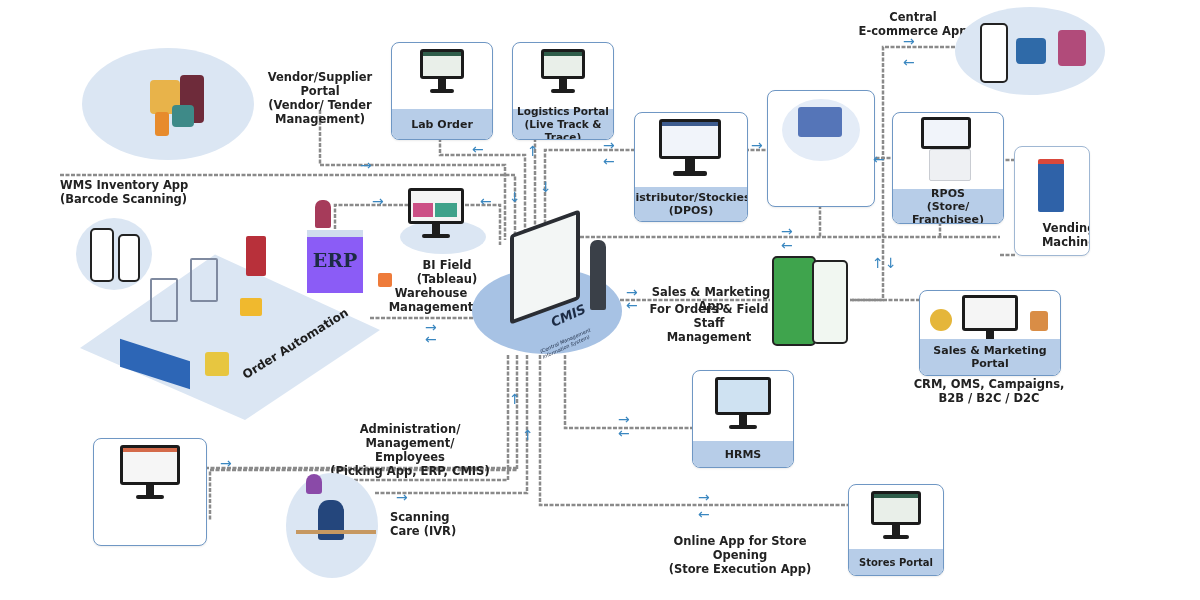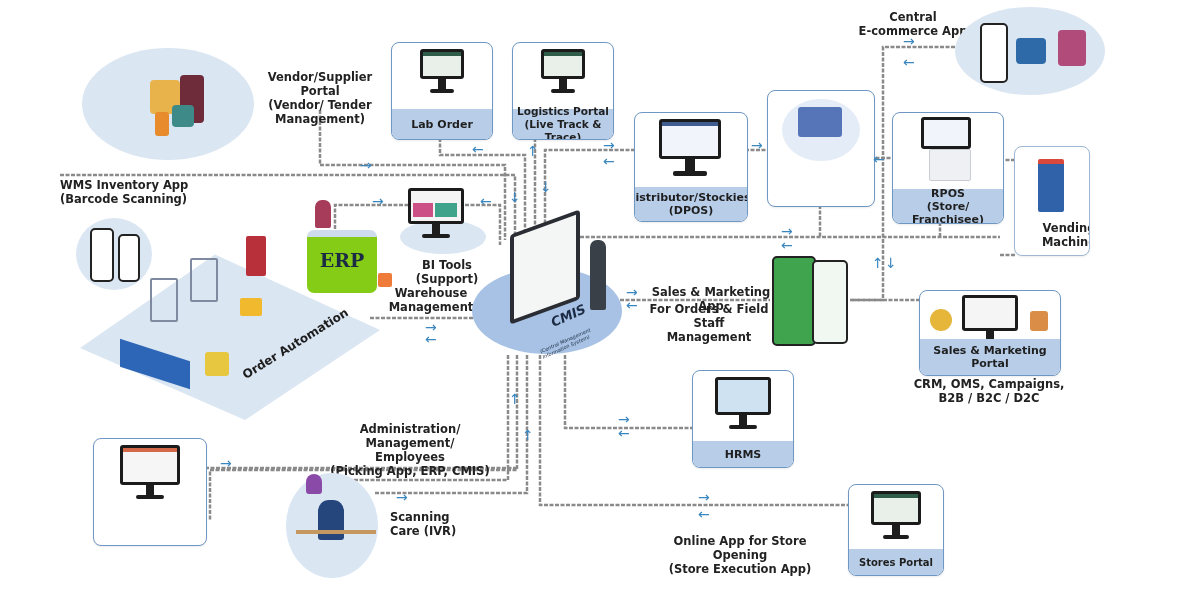--- a/index.html
+++ b/index.html
@@ -158,38 +158,38 @@
 
 <div class="abs" style="left:80px;top:240px;width:300px;height:180px;background:#dbe6f3;clip-path:polygon(0 60%,45% 8%,100% 50%,55% 100%);"></div>
 <div class="abs" style="left:120px;top:350px;width:70px;height:28px;background:#2d66b6;transform:skewY(18deg);"></div>
 <div class="abs" style="left:205px;top:352px;width:24px;height:24px;background:#e7c640;border-radius:3px;"></div>
 <div class="abs" style="left:240px;top:298px;width:22px;height:18px;background:#f0b92e;border-radius:2px;"></div>
 <div class="abs" style="left:246px;top:236px;width:20px;height:40px;background:#b8303a;border-radius:2px;"></div>
 <div class="abs" style="left:190px;top:258px;width:24px;height:40px;border:2px solid #7f8aa0;border-radius:2px;"></div>
 <div class="abs" style="left:150px;top:278px;width:24px;height:40px;border:2px solid #7f8aa0;border-radius:2px;"></div>
 <div class="abs" style="left:240px;top:370px;font-size:12px;font-weight:bold;transform:rotate(-32deg);transform-origin:left top;">Order Automation</div>
 
-<div class="abs" style="left:307px;top:230px;width:70px;height:56px;background:#84cc16;border-radius:7px;border-top:7px solid #cfdcee;">
+<div class="abs" style="left:307px;top:230px;width:56px;height:56px;background:#8b5cf6;border-radius:0;border-top:7px solid #cfdcee;">
   <div style="font-family:'DejaVu Serif','Liberation Serif',serif;font-weight:bold;font-size:19px;text-align:center;margin-top:12px;color:#1c2b44;">ERP</div>
 </div>
 <div class="abs" style="left:315px;top:200px;width:16px;height:28px;background:#a63b5a;border-radius:7px 7px 2px 2px;"></div>
 <div class="abs" style="left:378px;top:273px;width:14px;height:14px;background:#ee7b3a;border-radius:2px;"></div>
 
 <div class="blob" style="left:400px;top:220px;width:86px;height:34px;"></div>
 <div class="monitor" style="left:408px;top:188px;width:56px;height:60px;">
   <div class="scr" style="left:0;top:0;width:56px;height:36px;">
       <div class="in" style="background:#f4f4f4;">
         <div class="abs" style="left:2px;top:12px;width:20px;height:14px;background:#cc4f85;"></div>
         <div class="abs" style="left:24px;top:12px;width:22px;height:14px;background:#3fa28a;"></div>
       </div>
     </div>
   <div class="neck" style="left:24px;top:36px;width:8px;height:10px;"></div>
   <div class="base" style="left:14px;top:46px;width:28px;height:4px;"></div>
 </div>
-<div class="lbl" style="left:392px;top:258px;width:110px;">BI Tools (Support)</div>
+<div class="lbl" style="left:392px;top:258px;width:110px;">BI Field (Tableau)</div>
 <div class="arrow" style="left:372px;top:194px;">→</div>
 <div class="arrow" style="left:480px;top:194px;">←</div>
 
 <div class="lbl" style="left:386px;top:286px;width:90px;white-space:pre-line;">Warehouse
 Management</div>
 <div class="arrow" style="left:425px;top:320px;">→</div>
 <div class="arrow" style="left:425px;top:332px;">←</div>
 
 <div class="abs" style="left:472px;top:268px;width:150px;height:86px;background:#a7c2e4;border-radius:50%;"></div>
 <div class="abs" style="left:510px;top:222px;width:70px;height:90px;background:#2a2d33;transform:skewY(-20deg);border-radius:4px;">

